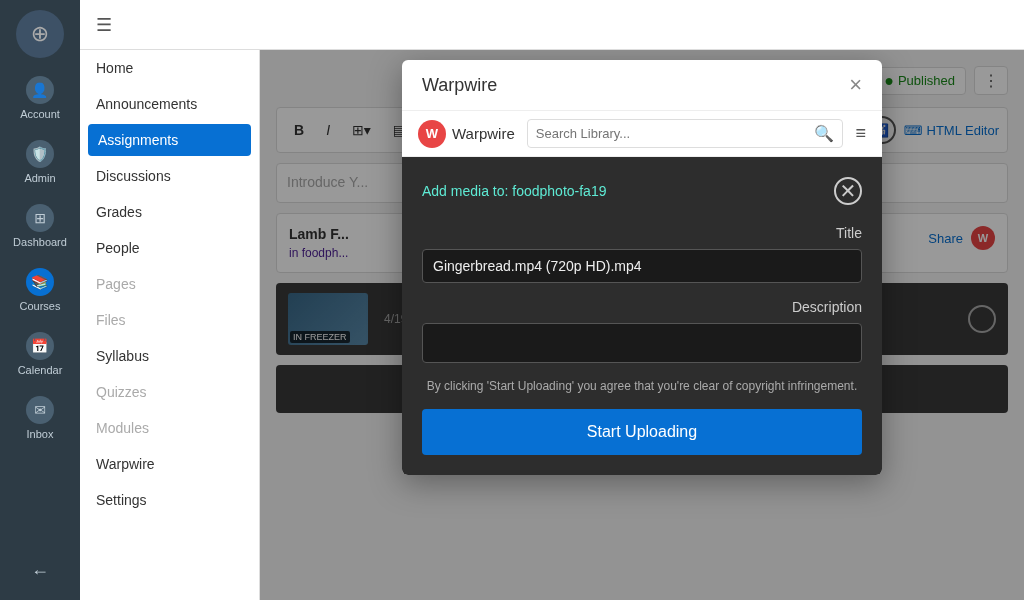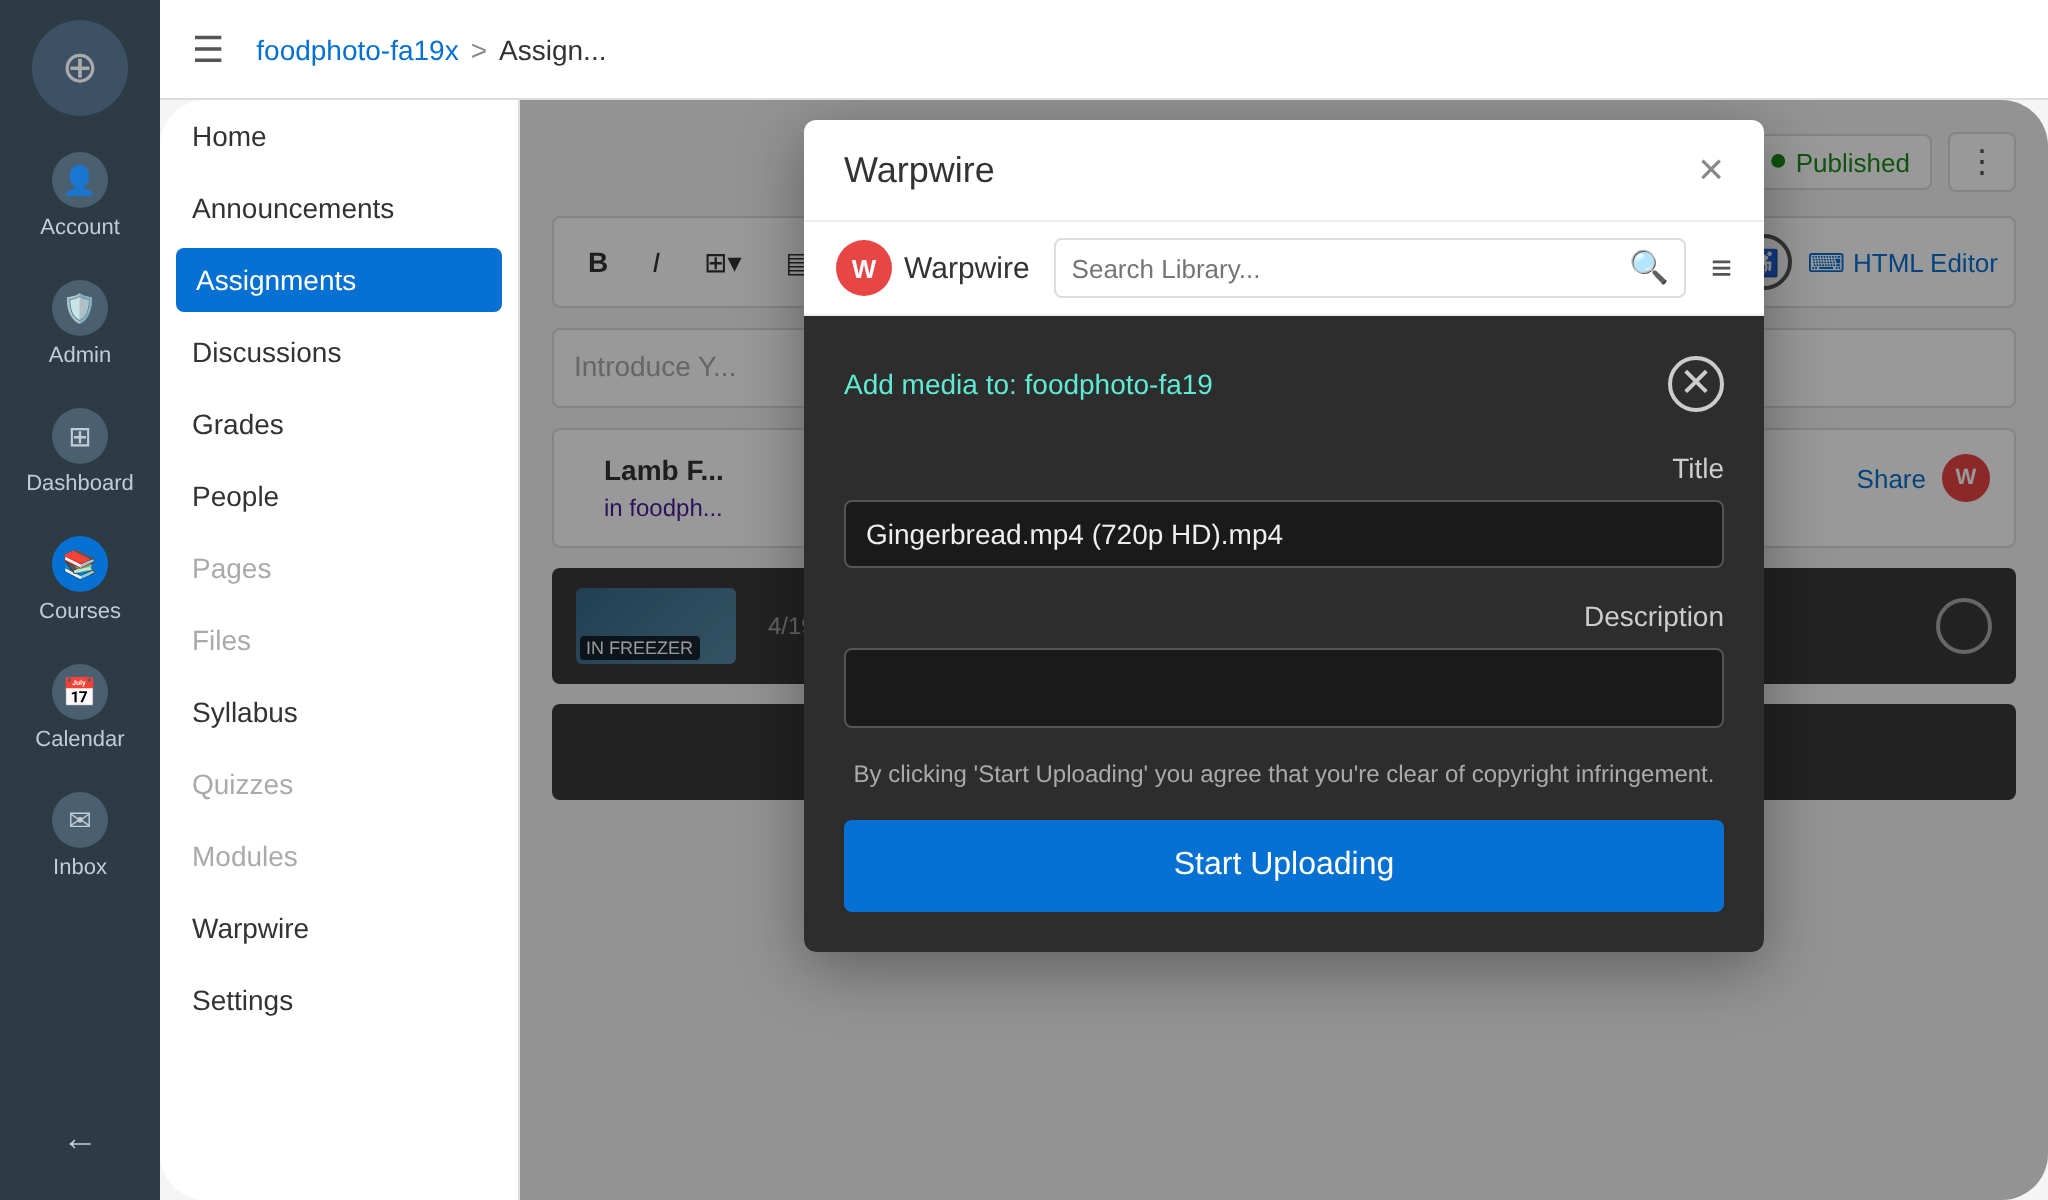--- a/index.html
+++ b/index.html
@@ -75,21 +75,20 @@
     .hamburger { font-size: 18px; color: #555; cursor: pointer; margin-right: 8px; }
     .breadcrumb { display: flex; align-items: center; gap: 6px; font-size: 14px; color: #0770d3; }
     .breadcrumb .separator { color: #888; }
     .breadcrumb .current { color: #333; }
 
     
     .main-layout {
       display: flex;
       flex: 1;
       overflow: hidden;
-      border-radius: 23px;
     }
 
     
     .sec-sidebar {
       width: 180px;
       background: #fff;
       border-right: 1px solid #ddd;
       overflow-y: auto;
       flex-shrink: 0;
     }
@@ -173,21 +172,21 @@
     .assignment-card {
       background: #fff;
       border: 1px solid #ddd;
       border-radius: 4px;
       padding: 12px;
       display: flex;
       justify-content: space-between;
       align-items: flex-start;
       margin-bottom: 10px;
     }
-    .card-left { display: flex; flex-direction: column; gap: 4px; margin-left: 13px; }
+    .card-left { display: flex; flex-direction: column; gap: 4px; }
     .card-title { font-size: 14px; font-weight: 600; color: #333; }
     .card-sub { font-size: 12px; color: #4c1d95; }
     .card-right { display: flex; align-items: center; gap: 8px; font-size: 13px; color: #0770d3; }
     .warpwire-icon {
       width: 24px; height: 24px;
       background: #e84545;
       border-radius: 50%;
       display: flex; align-items: center; justify-content: center;
       color: #fff; font-size: 11px; font-weight: bold;
     }
@@ -196,21 +195,21 @@
     .thumbnail-row {
       display: flex;
       gap: 8px;
       align-items: center;
       background: #3a3a3a;
       padding: 10px 12px;
       border-radius: 4px;
       margin-bottom: 10px;
     }
     .thumb-item {
-      width: 80px; height: 38px;
+      width: 80px; height: 52px;
       background: #555;
       border-radius: 3px;
       position: relative;
       overflow: hidden;
     }
     .thumb-inner { width: 100%; height: 100%; background: linear-gradient(135deg, #4a4a4a, #666); }
     .thumb-label {
       position: absolute; bottom: 2px; left: 2px;
       background: rgba(0,0,0,0.7);
       color: #fff; font-size: 9px; padding: 1px 3px; border-radius: 2px;
@@ -409,25 +408,20 @@
     <div class="nav-arrow">
       <span>←</span>
     </div>
   </div>
 </nav>
 
 <div class="content-area">
 
   <div class="top-bar">
     <span class="hamburger">☰</span>
-    <div class="breadcrumb">
-      <span>foodphoto-fa19x</span>
-      <span class="separator">&gt;</span>
-      <span class="current">Assign...</span>
-    </div>
   </div>
 
   <div class="main-layout">
 
     <div class="sec-sidebar">
       <a class="menu-item">Home</a>
       <a class="menu-item">Announcements</a>
       <a class="menu-item active">Assignments</a>
       <a class="menu-item">Discussions</a>
       <a class="menu-item">Grades</a>

